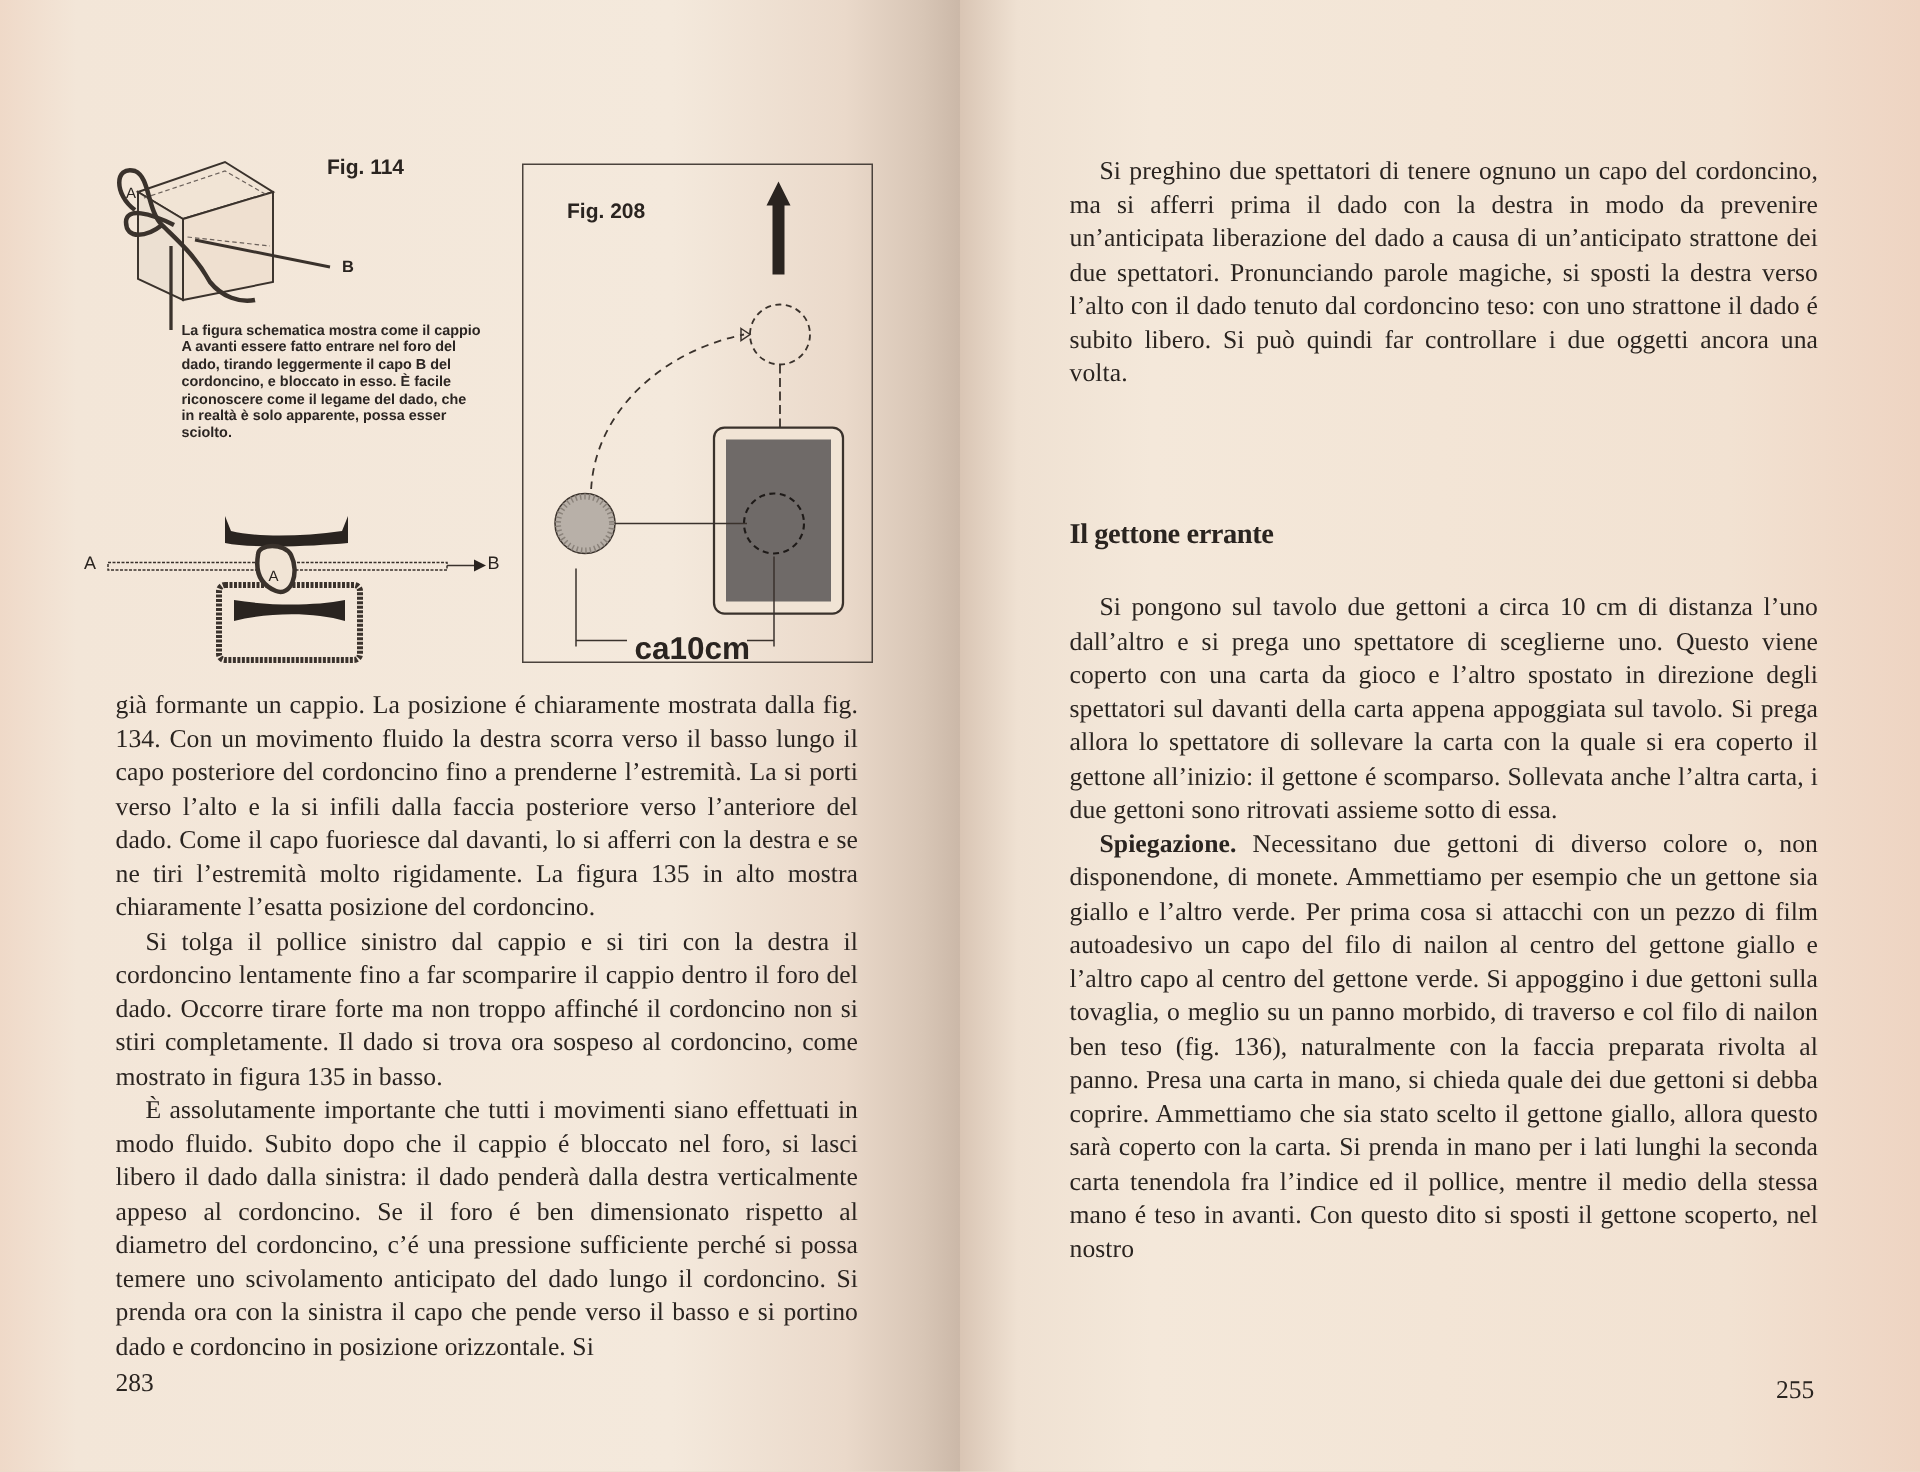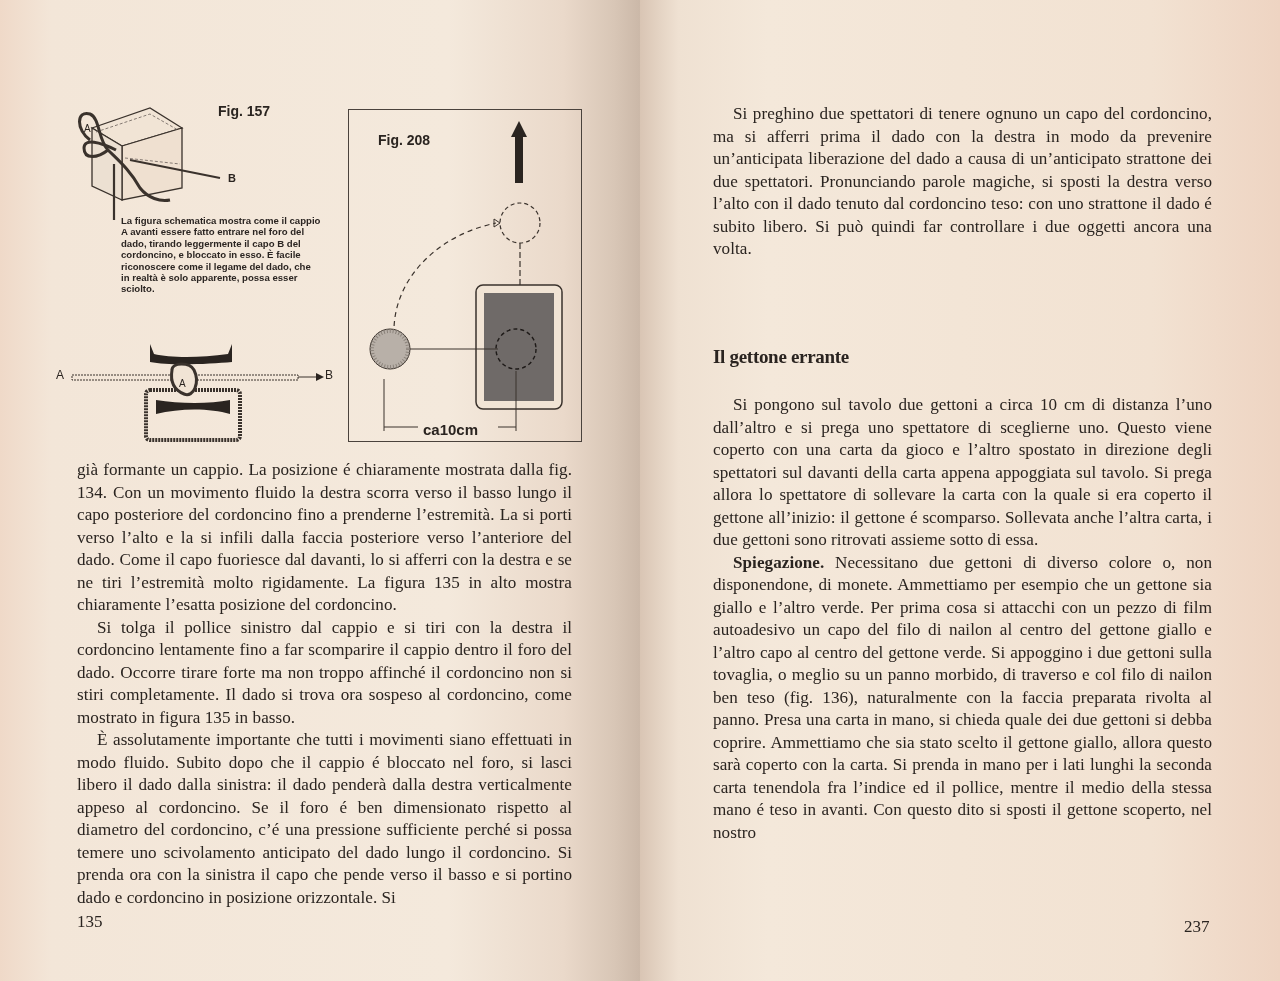--- a/index.html
+++ b/index.html
@@ -47,31 +47,31 @@
     position:absolute; left:121px; top:215px; width:200px;
     font-family:"Liberation Sans", sans-serif; font-weight:bold;
     font-size:9.6px; line-height:11.4px; color:#2b2522;
   }
   .fig136-box {
     position:absolute; left:348px; top:109px; width:234px; height:333px;
     border:1px solid #4a423c; box-sizing:border-box;
   }
   .dimlabel {
     position:absolute; font-family:"Liberation Sans", sans-serif;
-    font-weight:bold; font-size:15px;
+    font-weight:bold; font-size:21px;
   }
   svg { position:absolute; overflow:visible; }
   b.lead { font-weight:bold; }
 </style>
 </head>
 <body>
 
 <div class="page left">
 
-  <div class="fig-label" style="left:218px; top:103px;">Fig. 157</div>
+  <div class="fig-label" style="left:218px; top:103px;">Fig. 114</div>
   <svg style="left:70px; top:100px;" width="170" height="120" viewBox="0 0 170 120">
 
     <polygon points="22,28 80,8 112,28 52,46" fill="#f1e4d5" stroke="#3a322c" stroke-width="1.3"></polygon>
     <polygon points="52,46 112,28 112,88 52,100" fill="#efe0d0" stroke="#3a322c" stroke-width="1.3"></polygon>
     <polygon points="22,28 52,46 52,100 22,86" fill="#ece0d2" stroke="#3a322c" stroke-width="1.3"></polygon>
     <path d="M26,32 L80,14 L108,30" fill="none" stroke="#6a605a" stroke-dasharray="3,2" stroke-width="0.8"></path>
     <path d="M55,58 L110,64" fill="none" stroke="#6a605a" stroke-dasharray="3,2" stroke-width="0.8"></path>
 
     <path d="M20,40 C6,30 6,10 20,14 C30,18 28,40 38,50 C48,60 60,70 70,88 C78,98 90,102 100,100" fill="none" stroke="#3a322c" stroke-width="3"></path>
     <path d="M38,50 C28,58 14,60 14,48 C14,38 30,42 46,50" fill="none" stroke="#3a322c" stroke-width="3"></path>
@@ -128,30 +128,30 @@
     <line x1="150" y1="318" x2="168" y2="318" stroke="#3a322c" stroke-width="1"></line>
   </svg>
   <div class="dimlabel" style="left:423px; top:421px;">ca10cm</div>
 
   <div class="body-text left-text">
     <p>già formante un cappio. La posizione é chiaramente mostrata dalla fig. 134. Con un movimento fluido la destra scorra verso il basso lungo il capo posteriore del cordoncino fino a prenderne l’estremità. La si porti verso l’alto e la si infili dalla faccia posteriore verso l’anteriore del dado. Come il capo fuoriesce dal davanti, lo si afferri con la destra e se ne tiri l’estremità molto rigidamente. La figura 135 in alto mostra chiaramente l’esatta posizione del cordoncino.</p>
     <p class="indent">Si tolga il pollice sinistro dal cappio e si tiri con la destra il cordoncino lentamente fino a far scomparire il cappio dentro il foro del dado. Occorre tirare forte ma non troppo affinché il cordoncino non si stiri completamente. Il dado si trova ora sospeso al cordoncino, come mostrato in figura 135 in basso.</p>
     <p class="indent">È assolutamente importante che tutti i movimenti siano effettuati in modo fluido. Subito dopo che il cappio é bloccato nel foro, si lasci libero il dado dalla sinistra: il dado penderà dalla destra verticalmente appeso al cordoncino. Se il foro é ben dimensionato rispetto al diametro del cordoncino, c’é una pressione sufficiente perché si possa temere uno scivolamento anticipato del dado lungo il cordoncino. Si prenda ora con la sinistra il capo che pende verso il basso e si portino dado e cordoncino in posizione orizzontale. Si</p>
   </div>
 
-  <div class="page-num pn-left">135</div>
+  <div class="page-num pn-left">283</div>
 </div>
 
 <div class="page right">
 </div>
 
 <div class="body-text right-text-top">
   <p class="indent">Si preghino due spettatori di tenere ognuno un capo del cordoncino, ma si afferri prima il dado con la destra in modo da prevenire un’anticipata liberazione del dado a causa di un’anticipato strattone dei due spettatori. Pronunciando parole magiche, si sposti la destra verso l’alto con il dado tenuto dal cordoncino teso: con uno strattone il dado é subito libero. Si può quindi far controllare i due oggetti ancora una volta.</p>
 </div>
 
 <div class="heading">Il gettone errante</div>
 
 <div class="body-text right-text-bot">
   <p class="indent">Si pongono sul tavolo due gettoni a circa 10 cm di distanza l’uno dall’altro e si prega uno spettatore di sceglierne uno. Questo viene coperto con una carta da gioco e l’altro spostato in direzione degli spettatori sul davanti della carta appena appoggiata sul tavolo. Si prega allora lo spettatore di sollevare la carta con la quale si era coperto il gettone all’inizio: il gettone é scomparso. Sollevata anche l’altra carta, i due gettoni sono ritrovati assieme sotto di essa.</p>
   <p class="indent"><b class="lead">Spiegazione.</b><span> Necessitano due gettoni di diverso colore o, non disponendone, di monete. Ammettiamo per esempio che un gettone sia giallo e l’altro verde. Per prima cosa si attacchi con un pezzo di film autoadesivo un capo del filo di nailon al centro del gettone giallo e l’altro capo al centro del gettone verde. Si appoggino i due gettoni sulla tovaglia, o meglio su un panno morbido, di traverso e col filo di nailon ben teso (fig. 136), naturalmente con la faccia preparata rivolta al panno. Presa una carta in mano, si chieda quale dei due gettoni si debba coprire. Ammettiamo che sia stato scelto il gettone giallo, allora questo sarà coperto con la carta. Si prenda in mano per i lati lunghi la seconda carta tenendola fra l’indice ed il pollice, mentre il medio della stessa mano é teso in avanti. Con questo dito si sposti il gettone scoperto, nel nostro</span></p>
 </div>
 
-<div class="page-num pn-right">237</div>
+<div class="page-num pn-right">255</div>
 
 </body></html>

